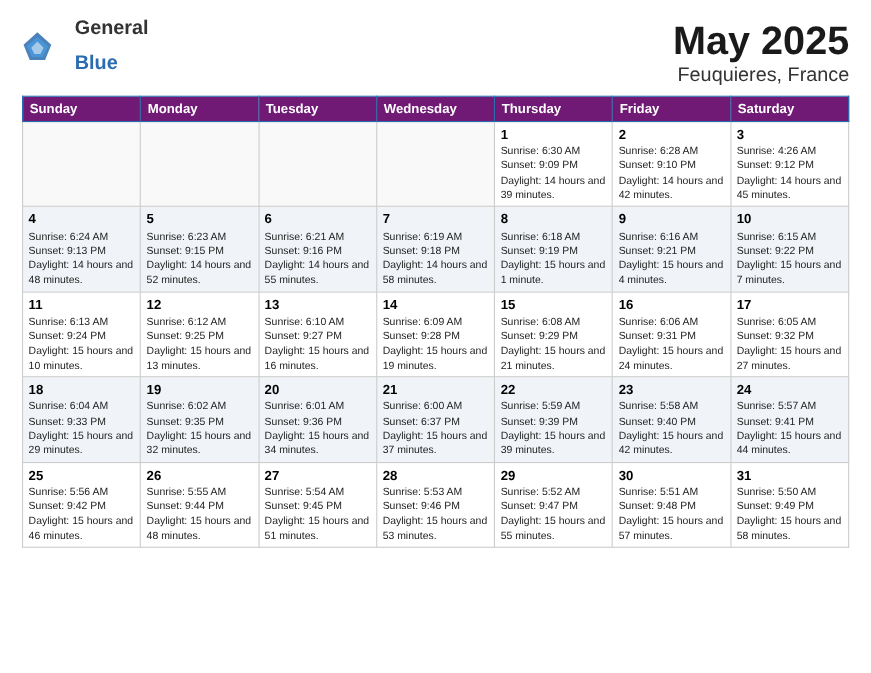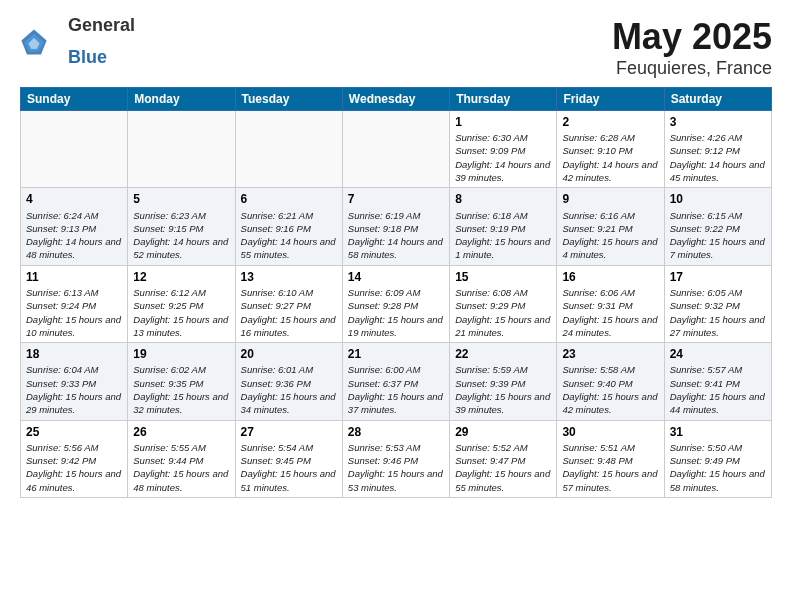--- a/index.html
+++ b/index.html
@@ -58,21 +58,21 @@
     .title-block h2 {
       font-size: 18px;
       font-weight: normal;
       color: #333;
     }
     table {
       width: 100%;
       border-collapse: collapse;
     }
     thead tr th {
-      background-color: #0369a1;
+      background-color: #701a75;
       color: #fff;
       text-align: left;
       padding: 4px 6px;
       font-size: 12px;
       font-weight: bold;
       border: 1px solid #2b6cb0;
     }
     tbody tr td {
       vertical-align: top;
       padding: 3px 5px;
@@ -87,21 +87,20 @@
     .day-number {
       font-weight: bold;
       font-size: 12px;
       display: block;
       margin-bottom: 1px;
     }
     .day-info {
       font-size: 9.5px;
       color: #222;
       line-height: 1.4;
-      font-style: italic;
     }
     .empty-cell {
       background: #f9f9f9 !important;
     }
     tbody tr:nth-child(even) td.empty-cell {
       background: #eef2f7 !important;
     }
   </style>
 </head>
 <body>

